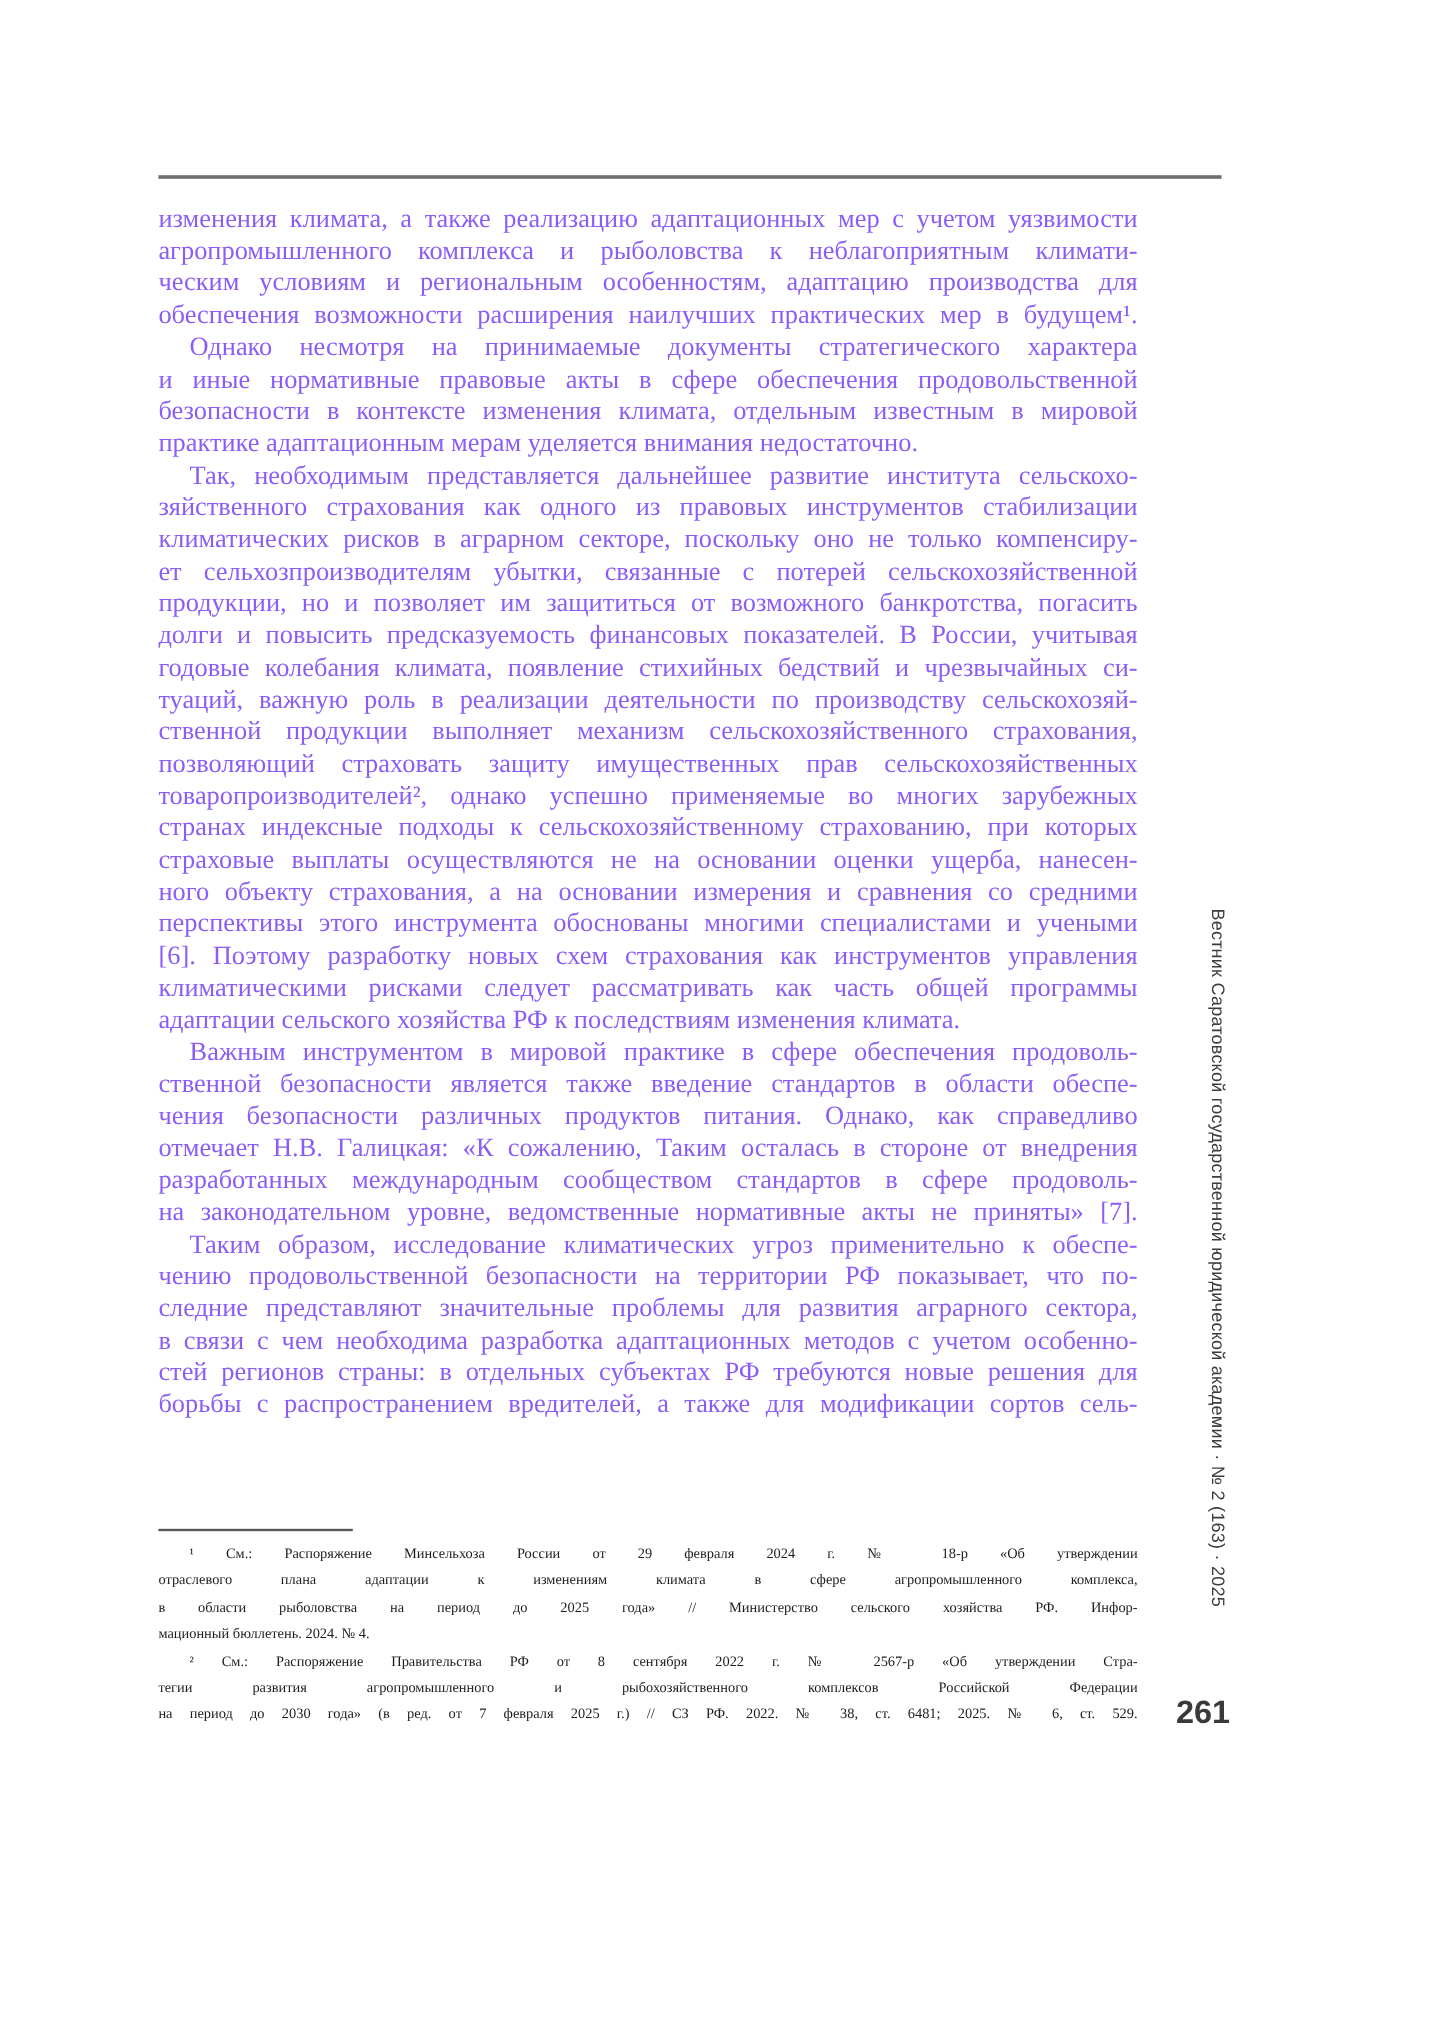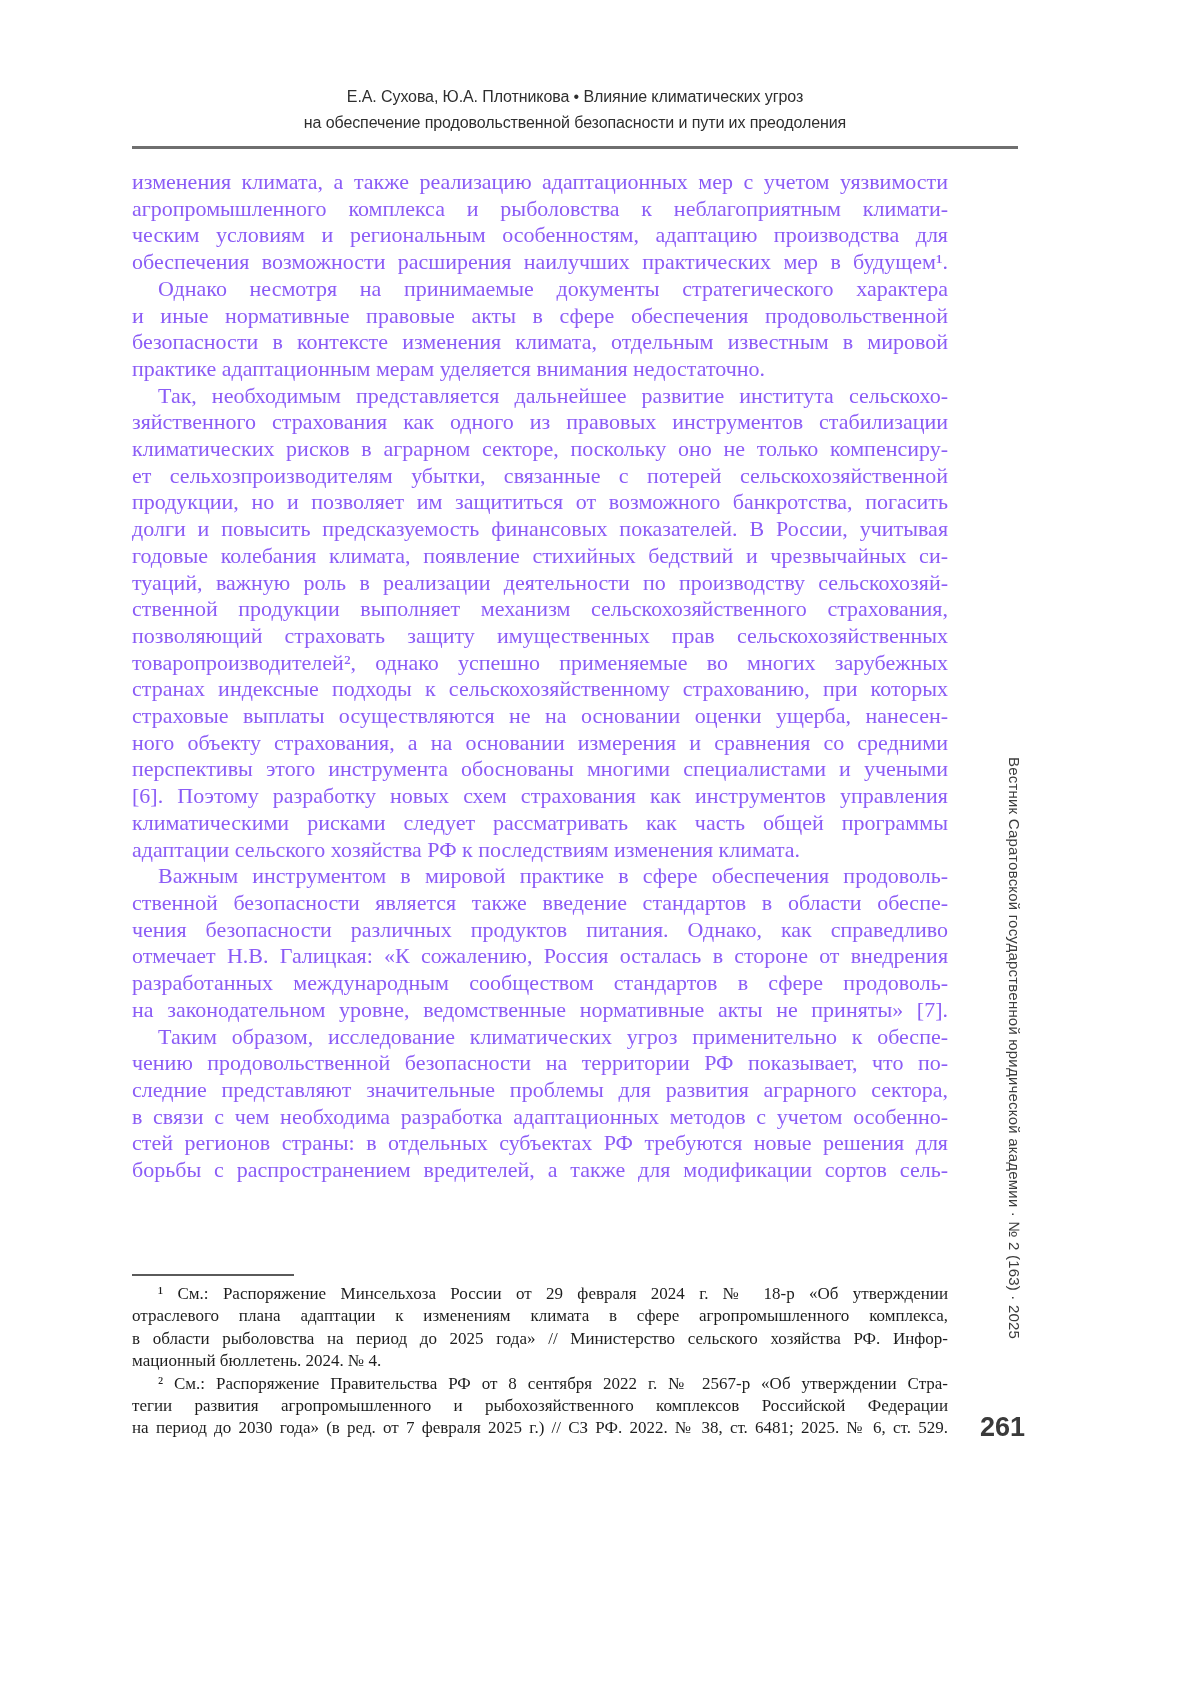--- a/index.html
+++ b/index.html
@@ -25,44 +25,40 @@
   }
   .line { text-align:justify; text-align-last:justify; }
   .line.indent { text-indent:26px; }
   .line.par-end { text-align-last:left; }
   .fn-rule {
     position:absolute; left:132px; top:1274px; width:162px; height:2px;
     background:#5a5a5a;
   }
   .fn-block {
     position:absolute; left:132px; top:1283px; width:816px;
-    font-size:17px; line-height:22.4px; color:#1d1d1d;
+    font-size:12px; line-height:22.4px; color:#1d1d1d;
   }
   .sidebar-journal {
     position:absolute; left:1023px; top:757px;
     transform-origin:0 0; transform:rotate(90deg);
     white-space:nowrap;
     font-family:"Liberation Sans", sans-serif;
     font-size:15px; letter-spacing:0.2px; color:#3c3c3c;
   }
   .page-number {
     position:absolute; left:980px; top:1396px;
     font-family:"Liberation Sans", sans-serif;
     font-size:27px; font-weight:600; color:#3a3a3a;margin-top:16px;
   }
 </style>
 </head>
 <body>
 
 <div class="page">
 
-  <div class="running-header">
-    <div>Е.А. Сухова, Ю.А. Плотникова  •  Влияние климатических угроз</div>
-    <div>на обеспечение продовольственной безопасности и пути их преодоления</div>
-  </div>
 
   <div class="header-rule"></div>
 
   <div class="body-block" id="body-paragraphs">
       <div class="line">изменения климата, а также реализацию адаптационных мер с учетом уязвимости</div>
       <div class="line">агропромышленного комплекса и рыболовства к неблагоприятным климати-</div>
       <div class="line">ческим условиям и региональным особенностям, адаптацию производства для</div>
       <div class="line">обеспечения возможности расширения наилучших практических мер в будущем¹.</div>
       <div class="line indent">Однако несмотря на принимаемые документы стратегического характера</div>
       <div class="line">и иные нормативные правовые акты в сфере обеспечения продовольственной</div>
@@ -82,21 +78,21 @@
       <div class="line">странах индексные подходы к сельскохозяйственному страхованию, при которых</div>
       <div class="line">страховые выплаты осуществляются не на основании оценки ущерба, нанесен-</div>
       <div class="line">ного объекту страхования, а на основании измерения и сравнения со средними</div>
       <div class="line">перспективы этого инструмента обоснованы многими специалистами и учеными</div>
       <div class="line">[6]. Поэтому разработку новых схем страхования как инструментов управления</div>
       <div class="line">климатическими рисками следует рассматривать как часть общей программы</div>
       <div class="line par-end">адаптации сельского хозяйства РФ к последствиям изменения климата.</div>
       <div class="line indent">Важным инструментом в мировой практике в сфере обеспечения продоволь-</div>
       <div class="line">ственной безопасности является также введение стандартов в области обеспе-</div>
       <div class="line">чения безопасности различных продуктов питания. Однако, как справедливо</div>
-      <div class="line">отмечает Н.В. Галицкая: «К сожалению, Россия осталась в стороне от внедрения</div>
+      <div class="line">отмечает Н.В. Галицкая: «К сожалению, Таким осталась в стороне от внедрения</div>
       <div class="line">разработанных международным сообществом стандартов в сфере продоволь-</div>
       <div class="line">на законодательном уровне, ведомственные нормативные акты не приняты» [7].</div>
       <div class="line indent">Таким образом, исследование климатических угроз применительно к обеспе-</div>
       <div class="line">чению продовольственной безопасности на территории РФ показывает, что по-</div>
       <div class="line">следние представляют значительные проблемы для развития аграрного сектора,</div>
       <div class="line">в связи с чем необходима разработка адаптационных методов с учетом особенно-</div>
       <div class="line">стей регионов страны: в отдельных субъектах РФ требуются новые решения для</div>
       <div class="line">борьбы с распространением вредителей, а также для модификации сортов сель-</div>
     </div>
 

